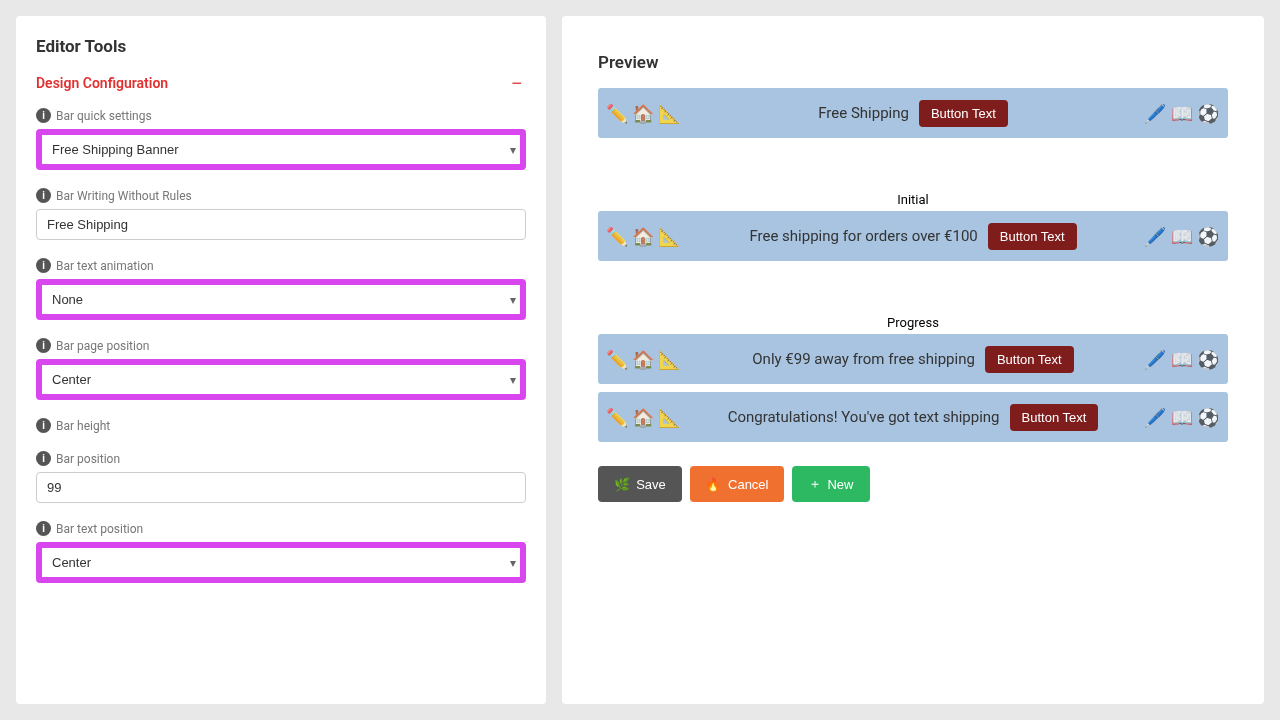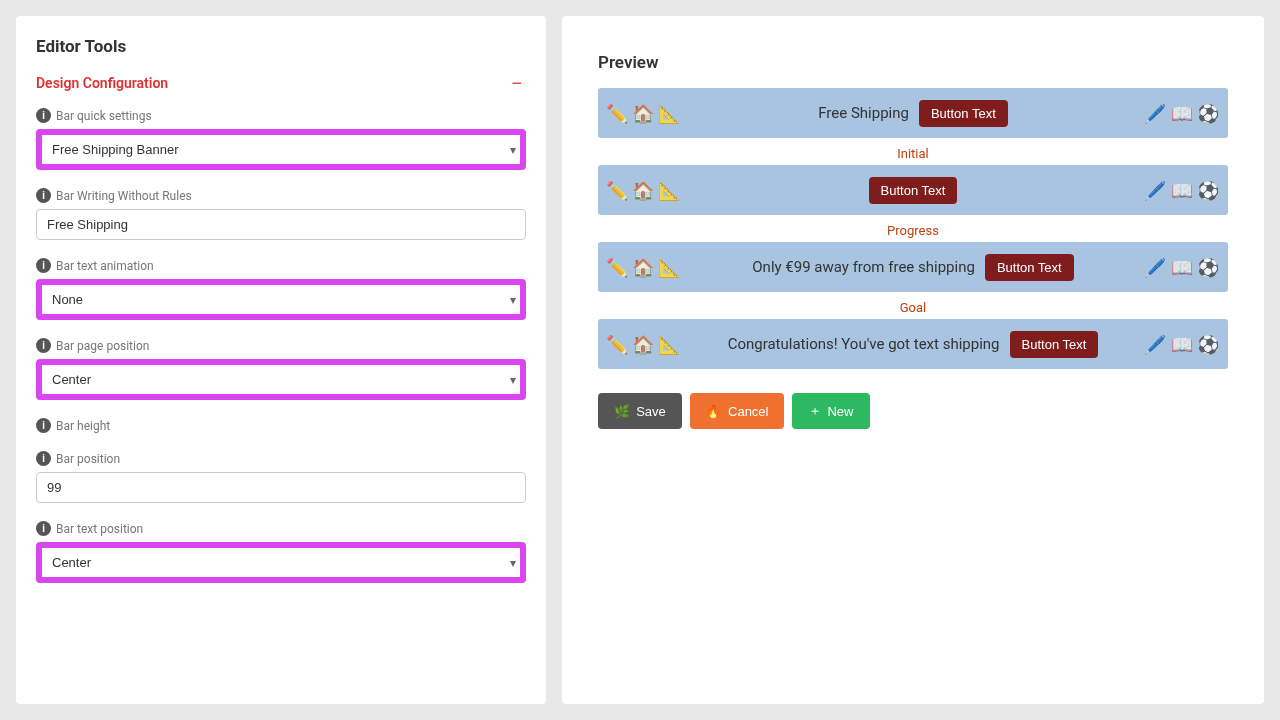--- a/index.html
+++ b/index.html
@@ -138,22 +138,23 @@
     }
 
     
     .banner-section {
       margin-bottom: 8px;
     }
 
     .banner-label {
       text-align: center;
       font-size: 13px;
-      color: #c2410c;
+      color: #000000;
       margin-bottom: 4px;
+      margin-top: 46px;
     }
 
     .banner-strip {
       background: #a8c4e0;
       border-radius: 3px;
       display: flex;
       align-items: center;
       justify-content: center;
       padding: 0 12px;
       height: 50px;
@@ -373,20 +374,21 @@
   </div>
 
   <div class="banner-section">
     <div class="banner-label">Initial</div>
     <div class="banner-strip">
       <div class="banner-decorations">
         <span class="deco-icon">✏️</span>
         <span class="deco-icon">🏠</span>
         <span class="deco-icon">📐</span>
       </div>
+      <span class="banner-text">Free shipping for orders over €100</span>
       <button class="banner-btn">Button Text</button>
       <div class="banner-decorations-right">
         <span class="deco-icon">🖊️</span>
         <span class="deco-icon">📖</span>
         <span class="deco-icon">⚽</span>
       </div>
     </div>
   </div>
 
   <div class="banner-section">
@@ -401,21 +403,20 @@
       <button class="banner-btn">Button Text</button>
       <div class="banner-decorations-right">
         <span class="deco-icon">🖊️</span>
         <span class="deco-icon">📖</span>
         <span class="deco-icon">⚽</span>
       </div>
     </div>
   </div>
 
   <div class="banner-section">
-    <div class="banner-label">Goal</div>
     <div class="banner-strip">
       <div class="banner-decorations">
         <span class="deco-icon">✏️</span>
         <span class="deco-icon">🏠</span>
         <span class="deco-icon">📐</span>
       </div>
       <span class="banner-text">Congratulations! You've got text shipping</span>
       <button class="banner-btn">Button Text</button>
       <div class="banner-decorations-right">
         <span class="deco-icon">🖊️</span>

